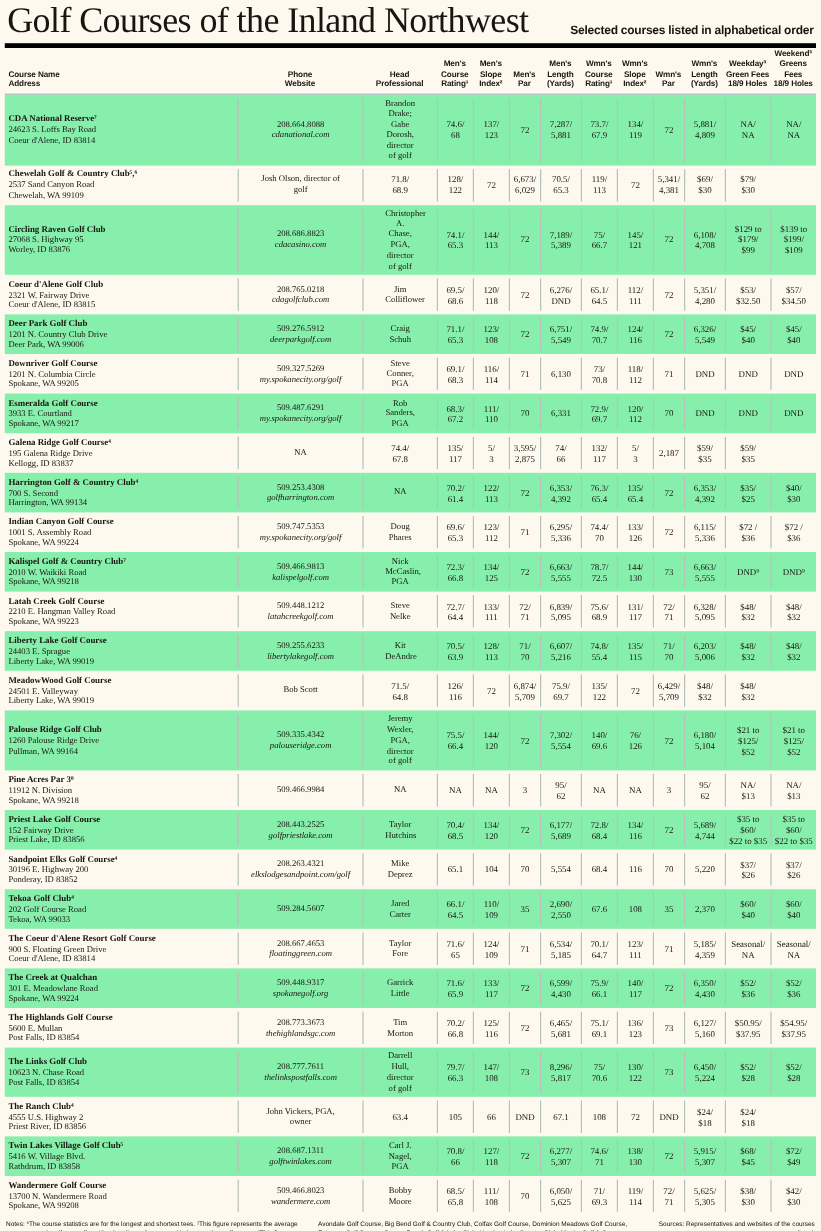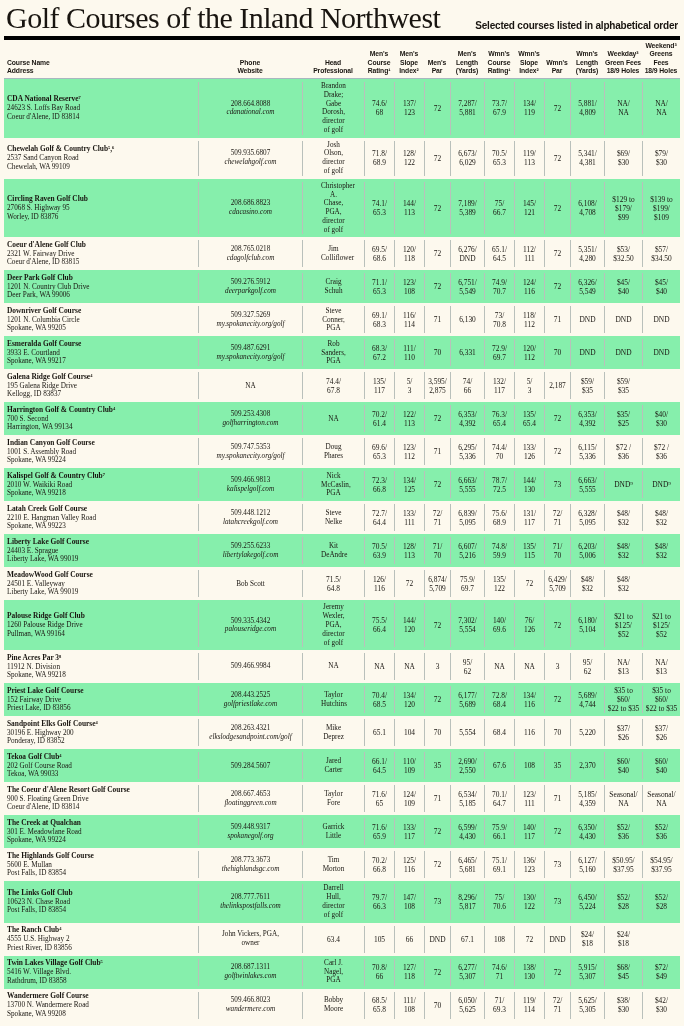--- a/index.html
+++ b/index.html
@@ -135,24 +135,20 @@
 NA</div>
     <div class="cell">NA/
 NA</div>
   </div>
 
   <div class="row">
     <div class="cell namecell">
       <div class="course-name">Chewelah Golf &amp; Country Club⁵,⁶</div>
       <div class="addr">2537 Sand Canyon Road</div>
       <div class="addr">Chewelah, WA 99109</div>
-    </div>
-    <div class="cell">
-      <div class="phone">509.935.6807</div>
-      <div class="website">chewelahgolf.com</div>
     </div>
     <div class="cell pro">Josh Olson, director of golf</div>
     <div class="cell">71.8/
 68.9</div>
     <div class="cell">128/
 122</div>
     <div class="cell">72</div>
     <div class="cell">6,673/
 6,029</div>
     <div class="cell">70.5/
@@ -482,21 +478,21 @@
     <div class="cell pro">Kit DeAndre</div>
     <div class="cell">70.5/
 63.9</div>
     <div class="cell">128/
 113</div>
     <div class="cell">71/
 70</div>
     <div class="cell">6,607/
 5,216</div>
     <div class="cell">74.8/
-59.9</div>
+55.4</div>
     <div class="cell">135/
 115</div>
     <div class="cell">71/
 70</div>
     <div class="cell">6,203/
 5,006</div>
     <div class="cell">$48/
 $32</div>
     <div class="cell">$48/
 $32</div>

